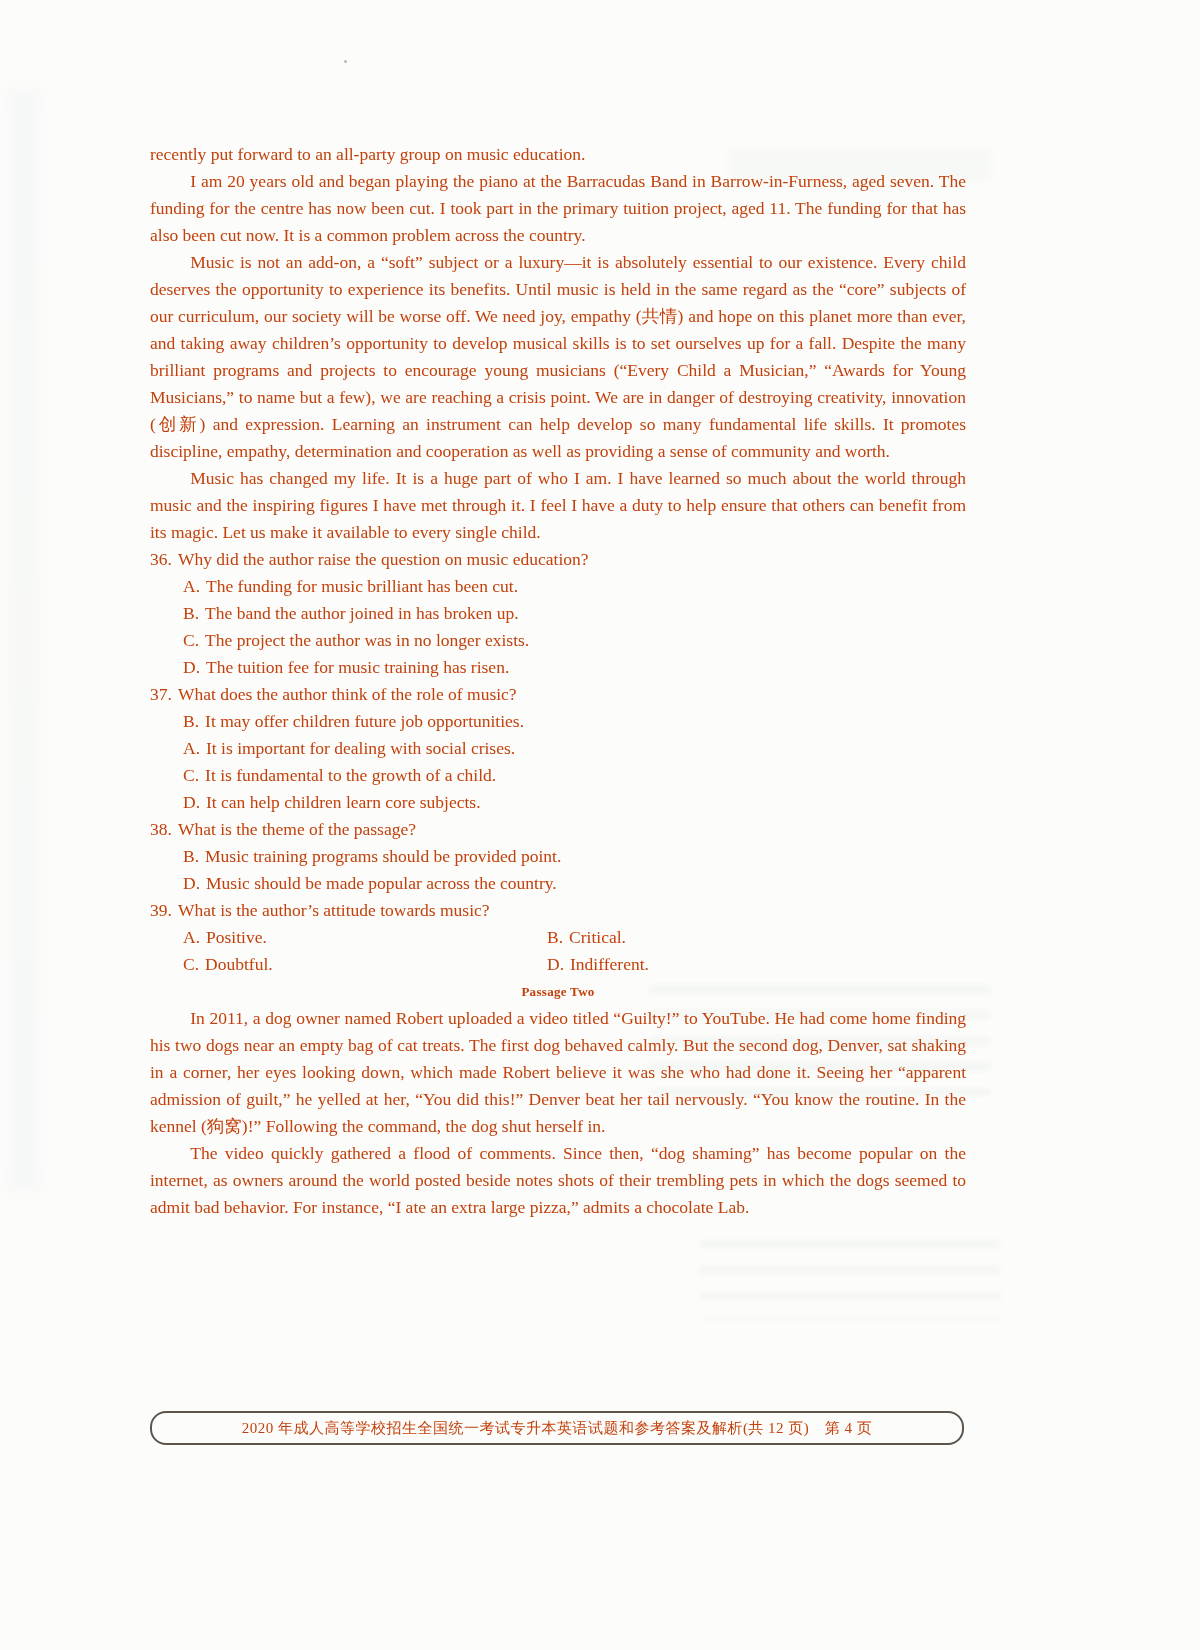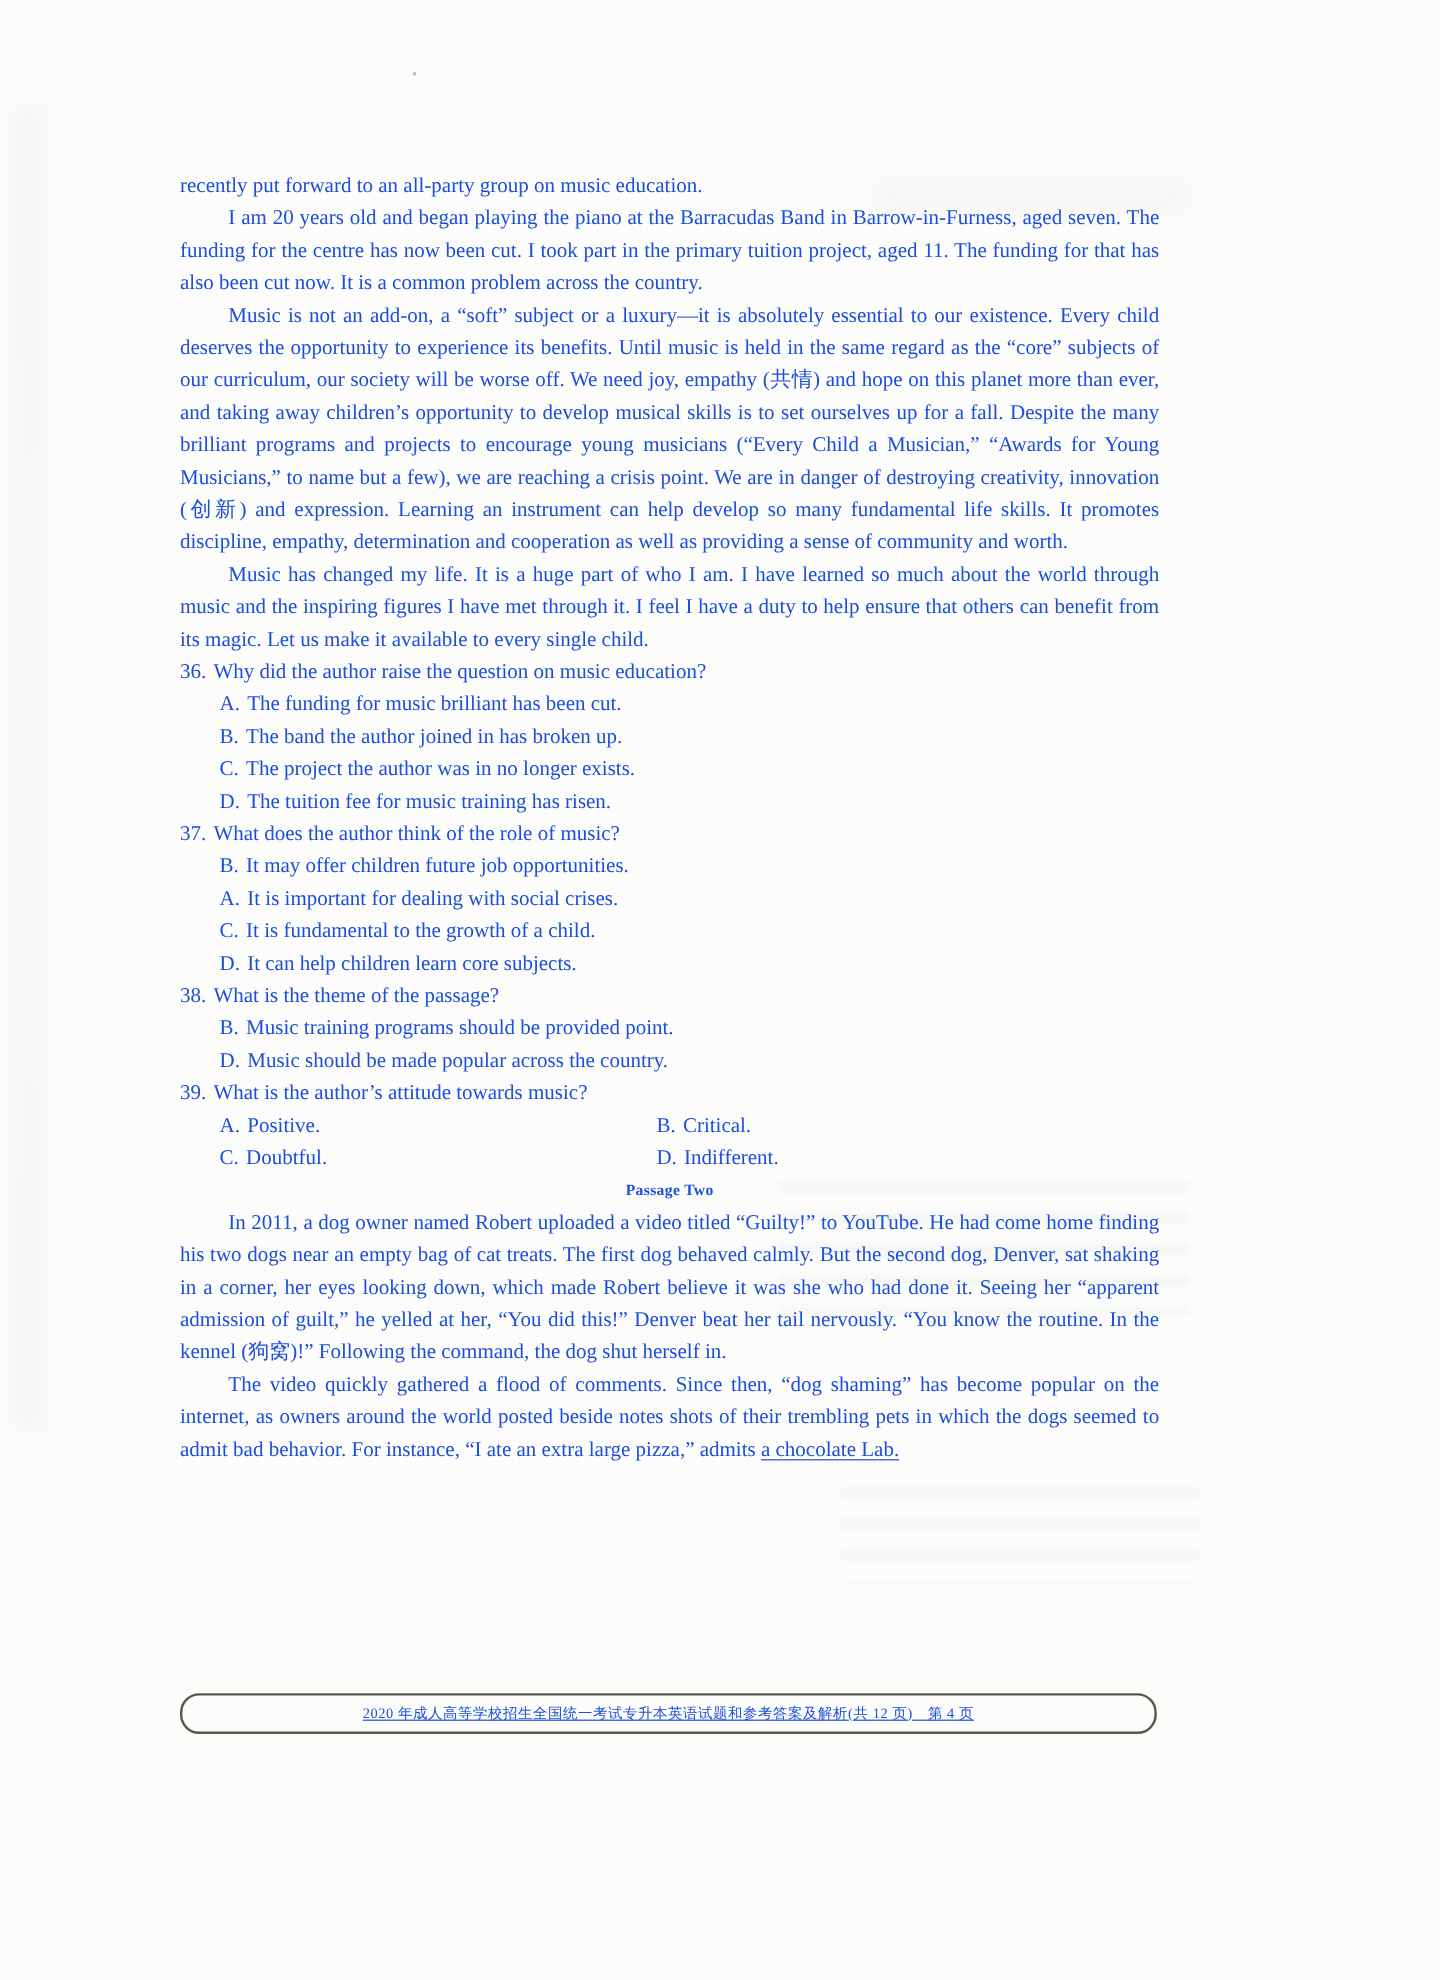--- a/index.html
+++ b/index.html
@@ -1,42 +1,42 @@
 <!DOCTYPE html>
 <html><head>
 <meta charset="utf-8">
 <style>
   html,body { margin:0; padding:0; background:#e8e8e8; }
   .page {
     position:relative; width:1200px; height:1650px;
     background:#fcfcfa; overflow:hidden;
     font-family:"Liberation Serif", serif;
-    color:#1d4ed8;
+    color:#c2410c;
   }
   .content {
     position:absolute; left:150px; top:141px; width:816px;
     font-size:17.5px; line-height:27px; text-align:justify;
   }
   p.para { margin:0; }
   p.indent { text-indent:2.3em; }
   .q-stem { padding-left:33px; text-indent:-33px; }
   .q-num { padding-right:6px; }
   .opt { padding-left:33px; }
   .opt-label { padding-right:6px; }
   .opt-grid { display:grid; grid-template-columns:364px 1fr; padding-left:33px; }
   .passage-heading {
     text-align:center; font-weight:bold; font-size:13px;
     margin:8px 0 11px 0; text-indent:0; letter-spacing:0.3px;
   }
-  .ul { text-decoration:underline; text-underline-offset:3px; }
+  .ul { text-underline-offset:3px; }
   .footer-box {
     position:absolute; left:150px; top:1411px; width:810px; height:30px;
     border:2px solid #5d554c; border-radius:16px;
     display:flex; align-items:center; justify-content:center;
-    font-size:12px; letter-spacing:0.5px; background:#fcfcfa;text-decoration:underline;
+    font-size:15px; letter-spacing:0.5px; background:#fcfcfa;
   }
   
   .artifact { position:absolute; pointer-events:none; }
   .dot { left:344px; top:60px; width:3px; height:3px; background:#8a8a8a; border-radius:50%; opacity:0.6; }
   .smudge-left { left:10px; top:90px; width:28px; height:1100px;
     background:linear-gradient(#dfe9ec, #e9f0ee, #dfe9ec); opacity:0.25; filter:blur(8px); }
   .bleed-1 { left:650px; top:985px; width:340px; height:110px;
     background:repeating-linear-gradient(#b9cdc0 0 8px, transparent 8px 26px); opacity:0.12; filter:blur(2px); }
   .bleed-2 { left:700px; top:1240px; width:300px; height:80px;
     background:repeating-linear-gradient(#b9cdc0 0 8px, transparent 8px 26px); opacity:0.10; filter:blur(2px); }

